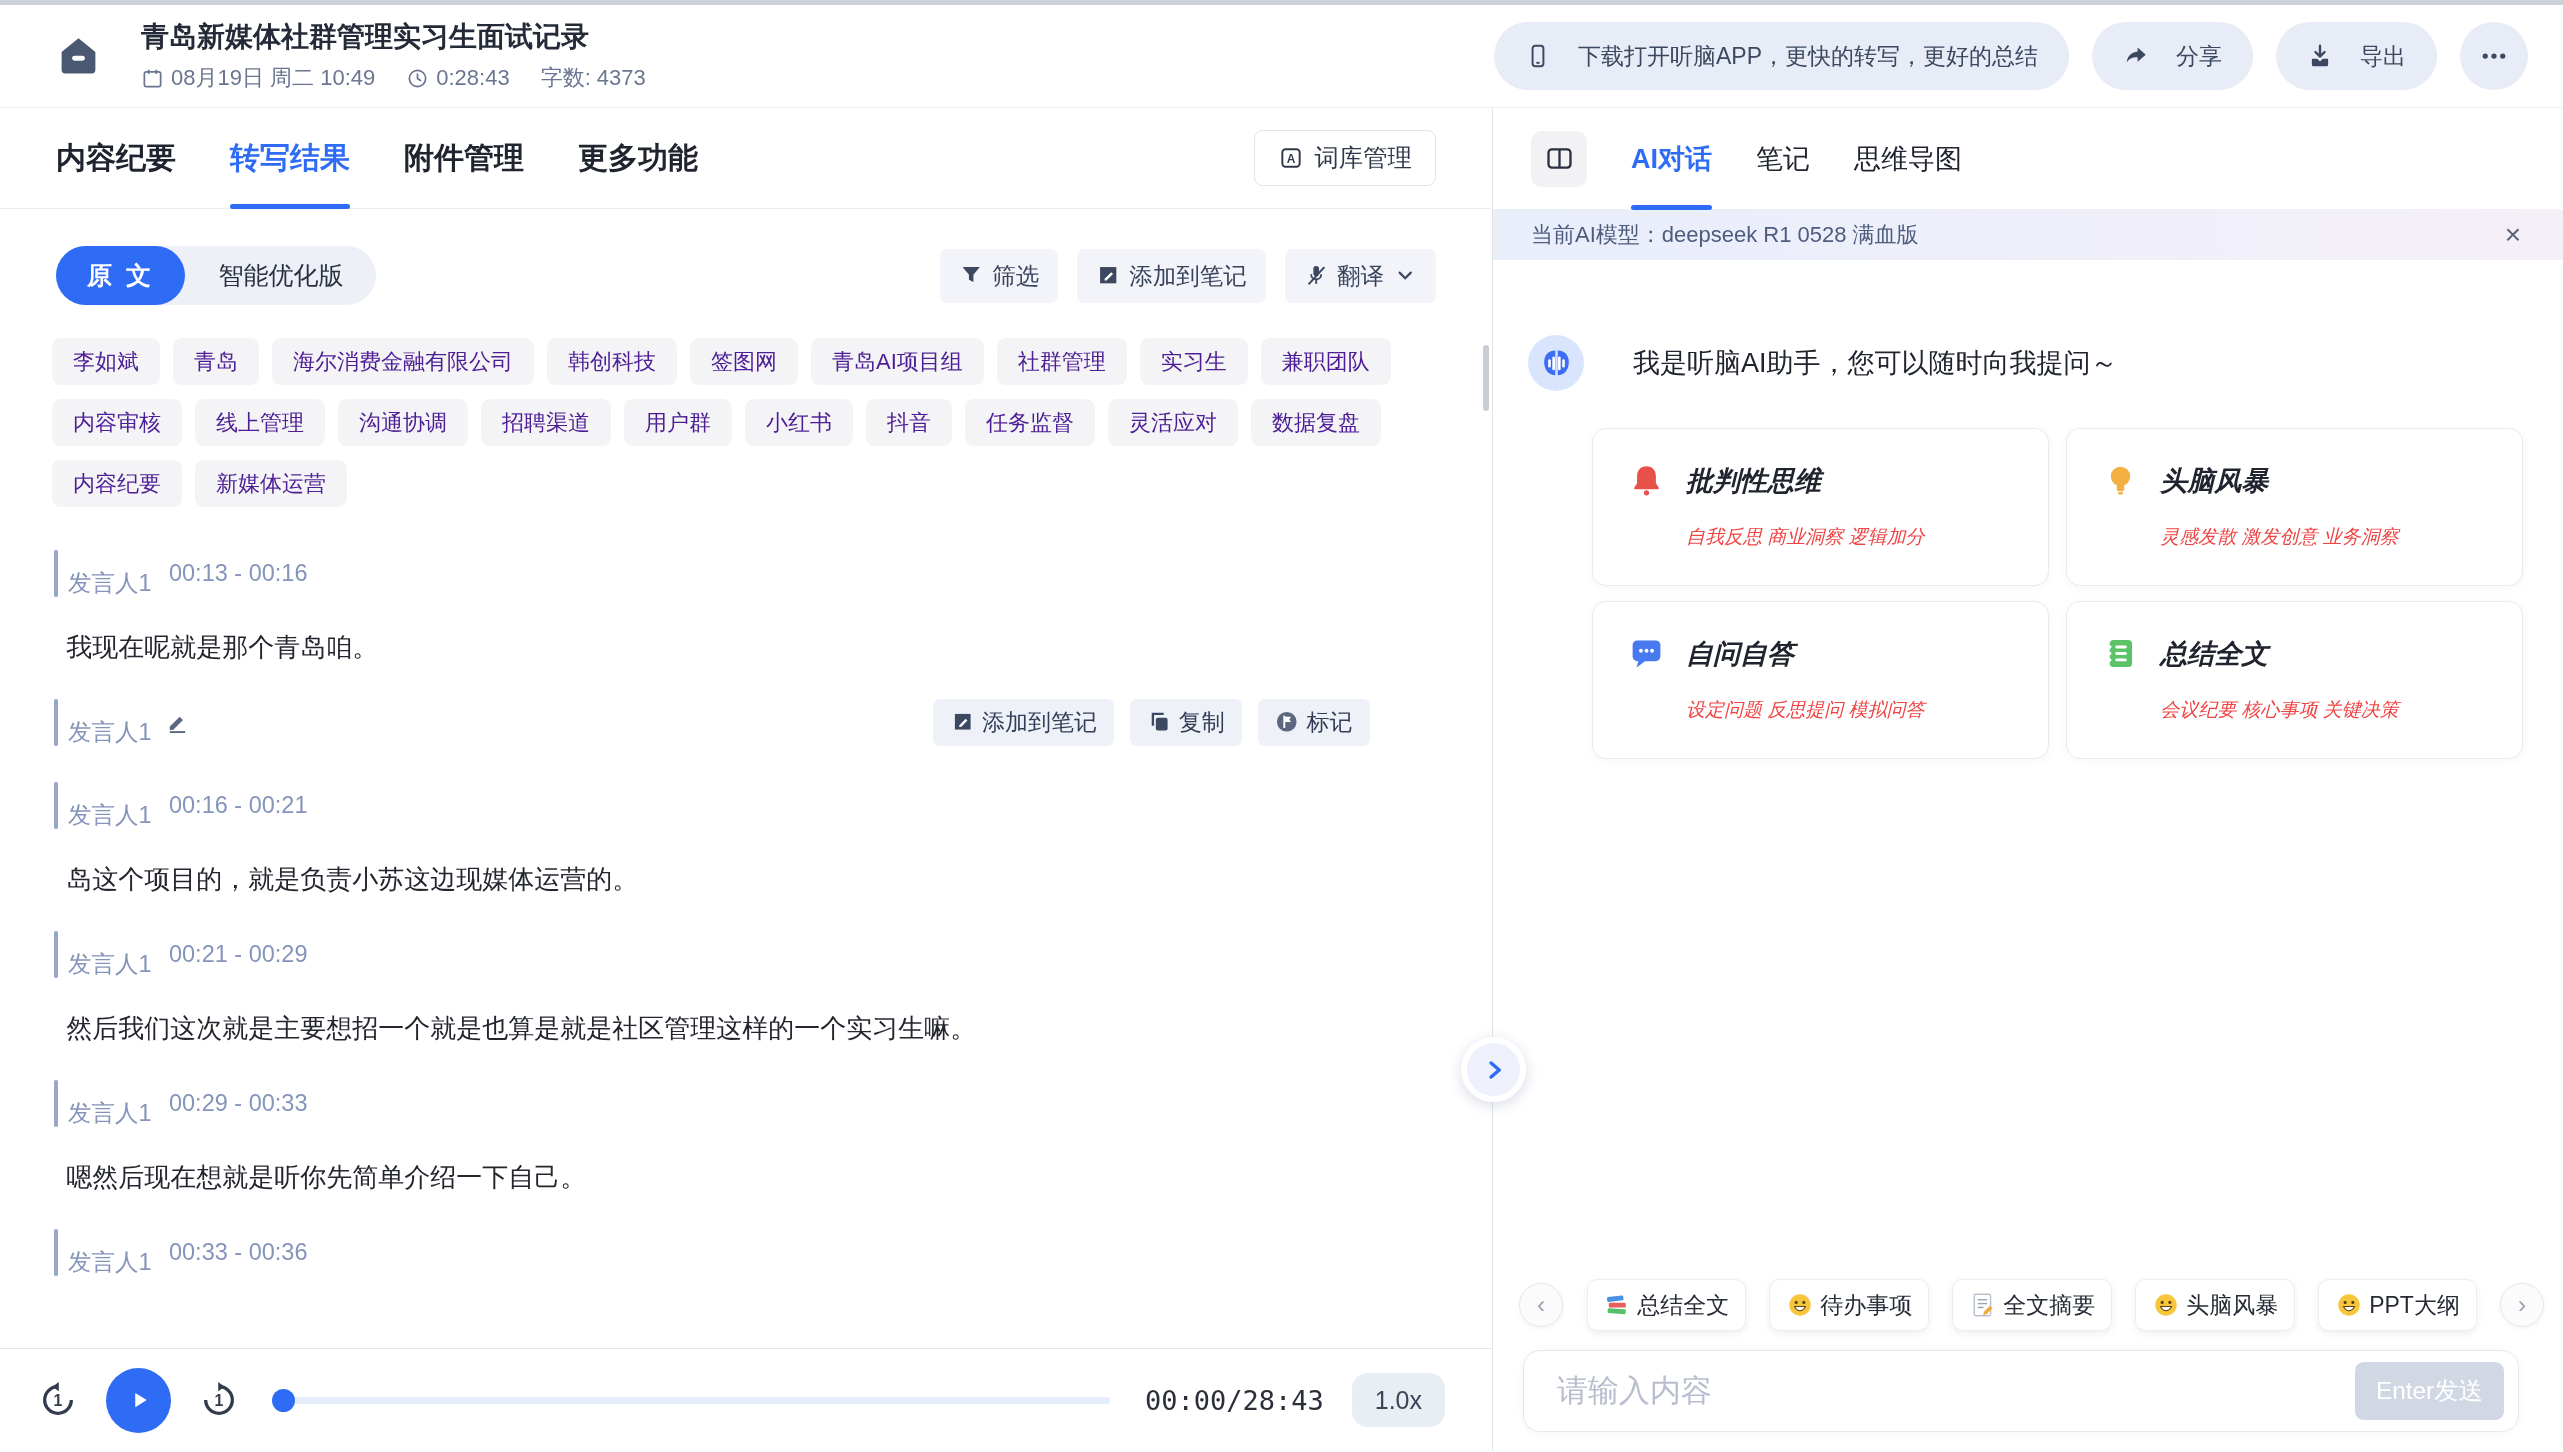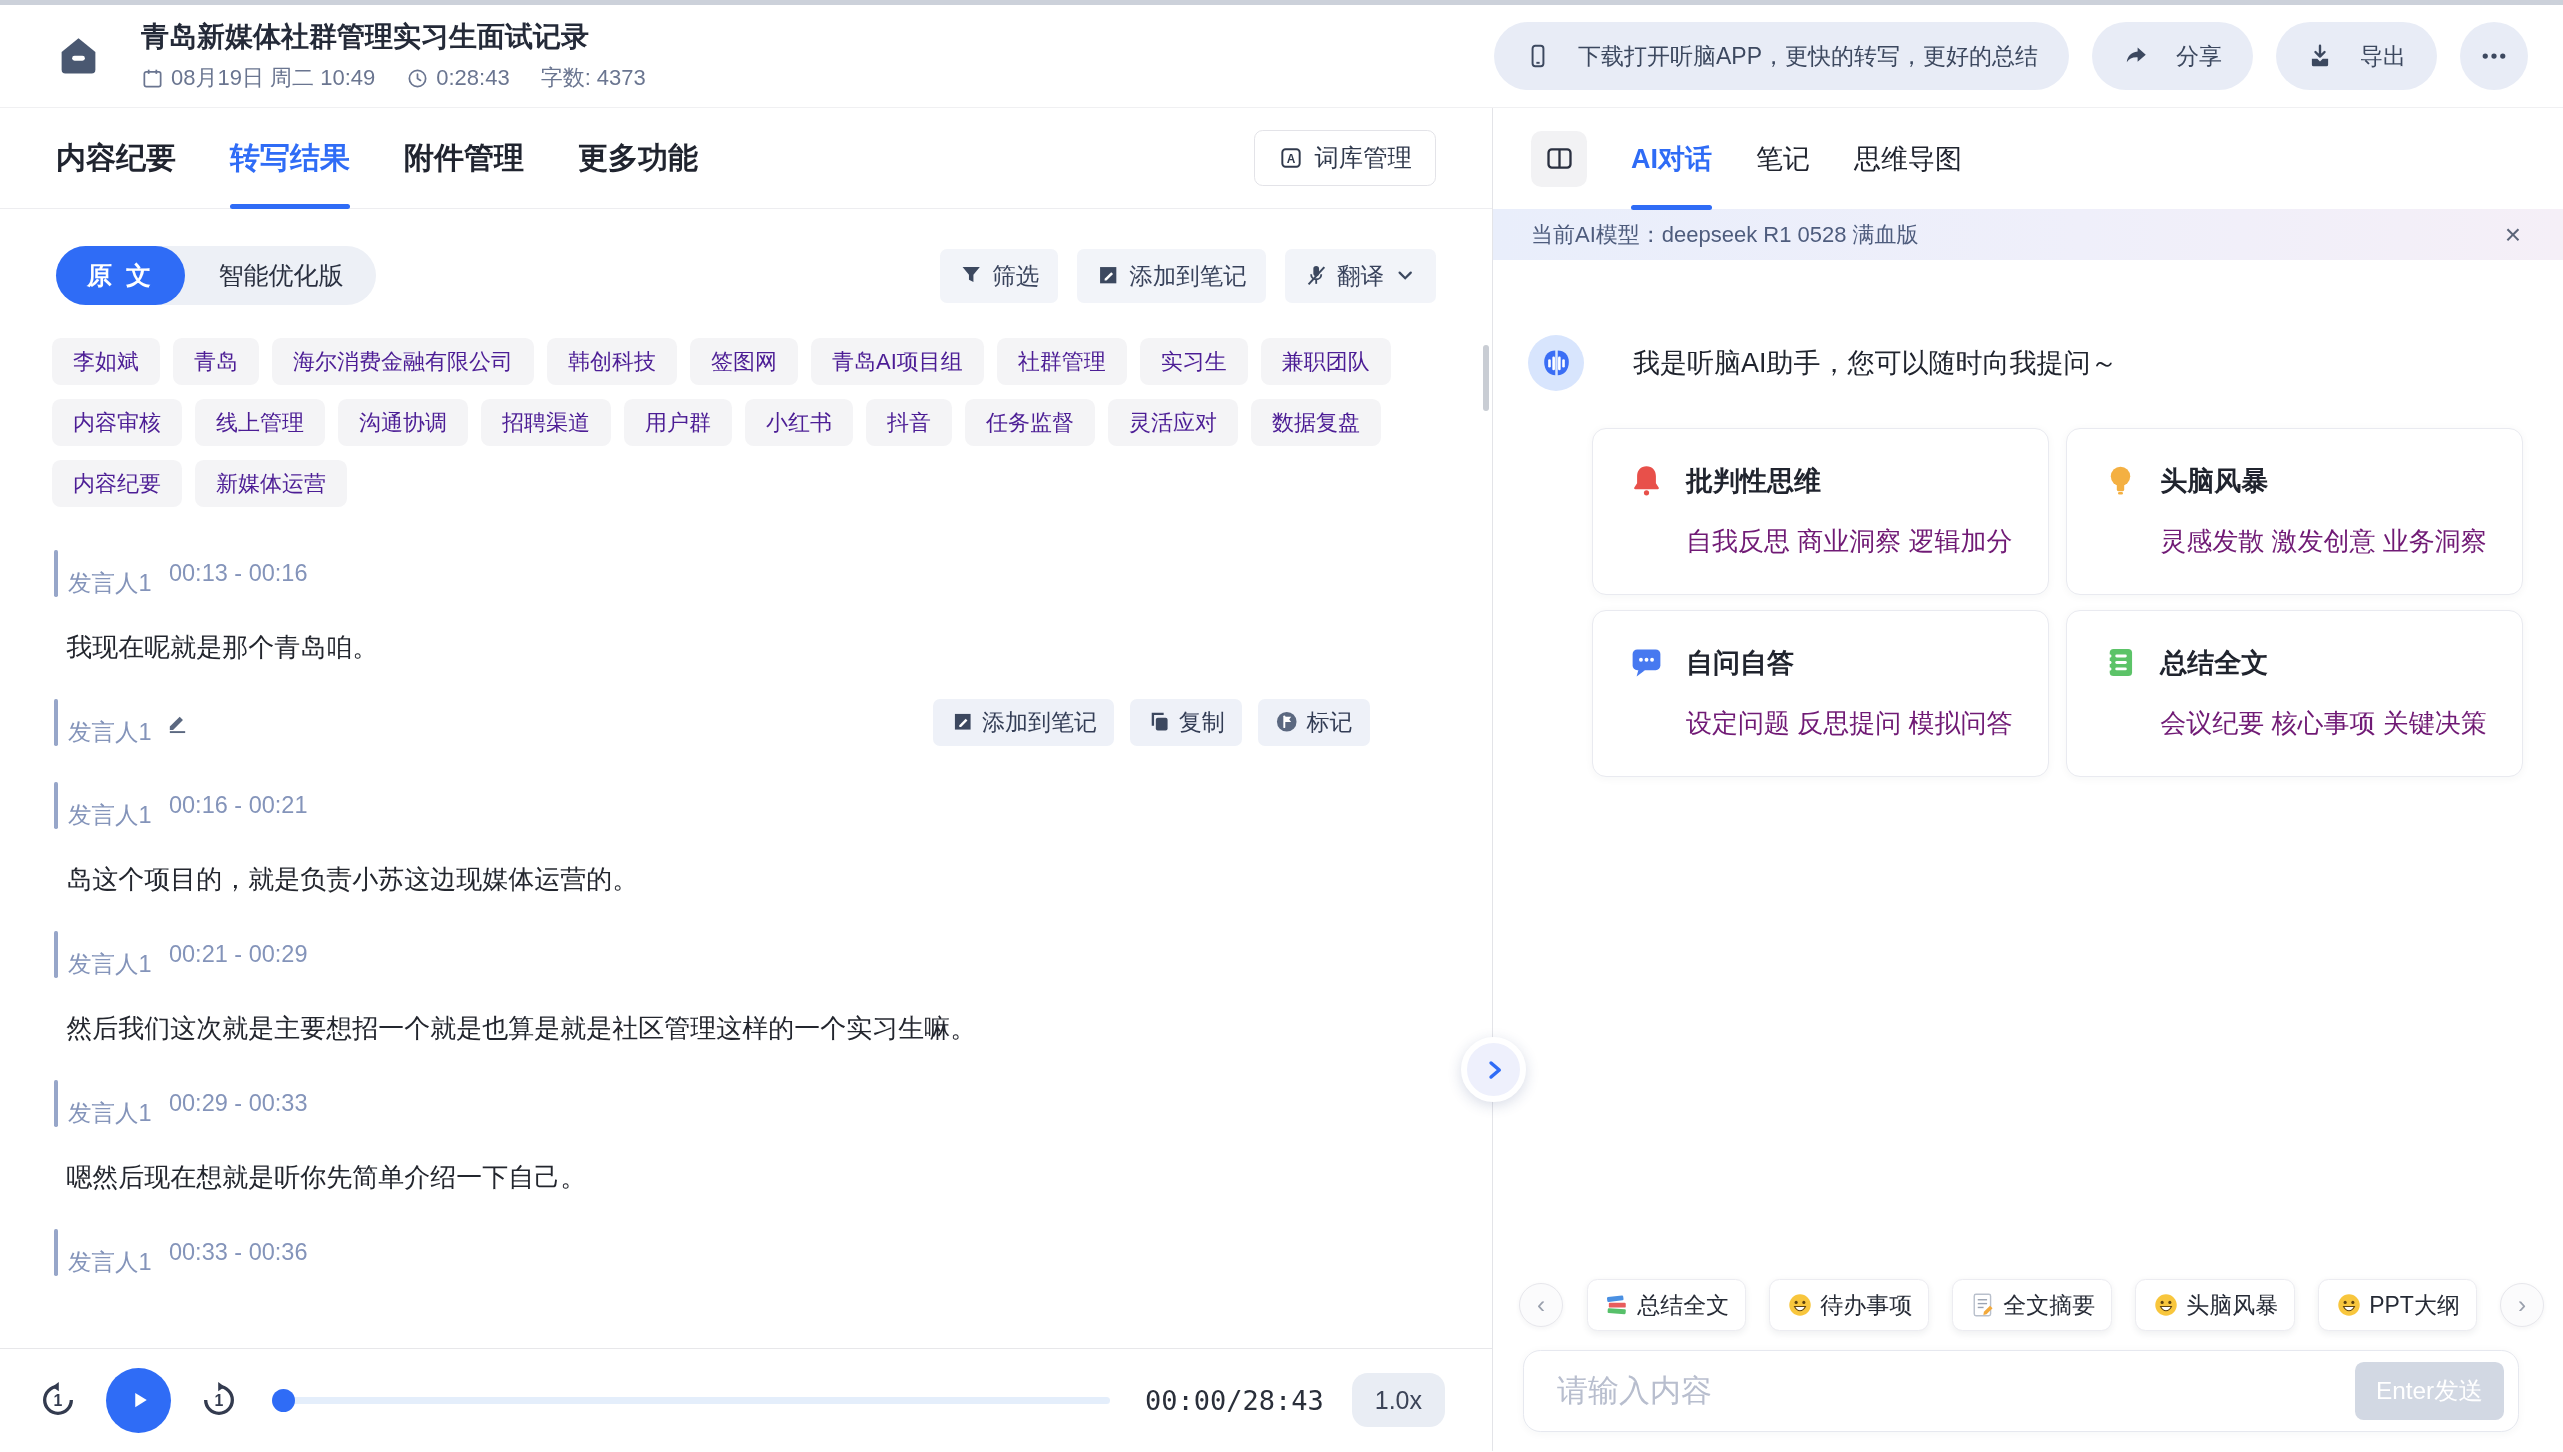--- a/index.html
+++ b/index.html
@@ -78,25 +78,25 @@
   .banner { height:51px; background:linear-gradient(90deg,#e9eefb,#efeffa 55%,#f5eff7); display:flex; align-items:center; padding:0 42px 0 38px; }
   .banner-text { font-size:22px; color:#4e5c7d; }
   .banner-close { margin-left:auto; font-size:28px; color:#5a6478; cursor:pointer; line-height:1; }
 
   .greet { margin:75px 0 0 35px; display:flex; align-items:center; gap:49px; }
   .avatar { width:56px; height:56px; border-radius:50%; background:#d8e5fd; display:flex; align-items:center; justify-content:center; flex:0 0 auto; }
   .avatar svg { width:37px; height:37px; }
   .greet-text { font-size:27px; color:#20242e; }
 
   .cards { margin:37px 40px 0 99px; display:grid; grid-template-columns:1fr 1fr; gap:15.7px 17.4px; }
-  .card { background:#fff; border:1.7px solid #e9eaf0; border-radius:14px; padding:33px 35px 35px; box-shadow:0 1.7px 8.7px rgba(31,41,55,0.04); cursor:pointer; }
+  .card { background:#fff; border:1.7px solid #e9eaf0; border-radius:14px; padding:33px 35px 35px; box-shadow:0 1.7px 8.7px rgba(31,41,55,0.04); cursor:pointer;font-style:italic; }
   .card-head { display:flex; align-items:center; gap:21px; }
   .card-head svg { width:37px; height:37px; flex:0 0 auto; }
   .card-title { font-size:27px; font-weight:700; color:#20242e; }
-  .card-sub { margin:24.4px 0 0 58px; font-size:26px; color:#701a75; }
+  .card-sub { margin:24.4px 0 0 58px; font-size:19px; color:#ef4444; }
 
   .rbottom { position:absolute; left:0; right:0; bottom:0; padding-bottom:19px; background:#fff; }
   .chips { display:flex; align-items:center; padding:0 31px 0 26px; gap:23.5px; }
   .nav-circ { width:44px; height:44px; border-radius:50%; border:1.7px solid #e7e7ec; background:#fbfbfc; color:#9aa0ad; font-size:24.4px; display:flex; align-items:center; justify-content:center; cursor:pointer; box-shadow:0 1.7px 5.2px rgba(31,41,55,0.05); flex:0 0 auto; }
   .chip { background:#fff; border:1.7px solid #ececf1; box-shadow:0 2.6px 7px rgba(31,41,55,0.07); border-radius:10.5px; height:52px; padding:0 15.7px; display:flex; align-items:center; gap:6.1px; font-size:23px; color:#262b36; cursor:pointer; white-space:nowrap; }
   .chip svg { width:28px; height:28px; }
   .inputbar { margin:19px 44px 0 30px; height:82px; border:1.7px solid #e6e8ef; border-radius:17.4px; background:#fff; display:flex; align-items:center; padding:0 14px 0 33px; box-shadow:0 1.7px 8.7px rgba(31,41,55,0.04); }
   .inputbar input { flex:1; border:none; outline:none; font-size:31px; color:#0369a1; font-family:inherit; background:transparent; }
   .inputbar input::placeholder { color:#b8bece; }
   .send-btn { background:#d2d8e3; color:#fff; border:none; border-radius:8.7px; height:58px; padding:0 21px; font-size:24.4px; font-weight:500; font-family:inherit; cursor:pointer; }

